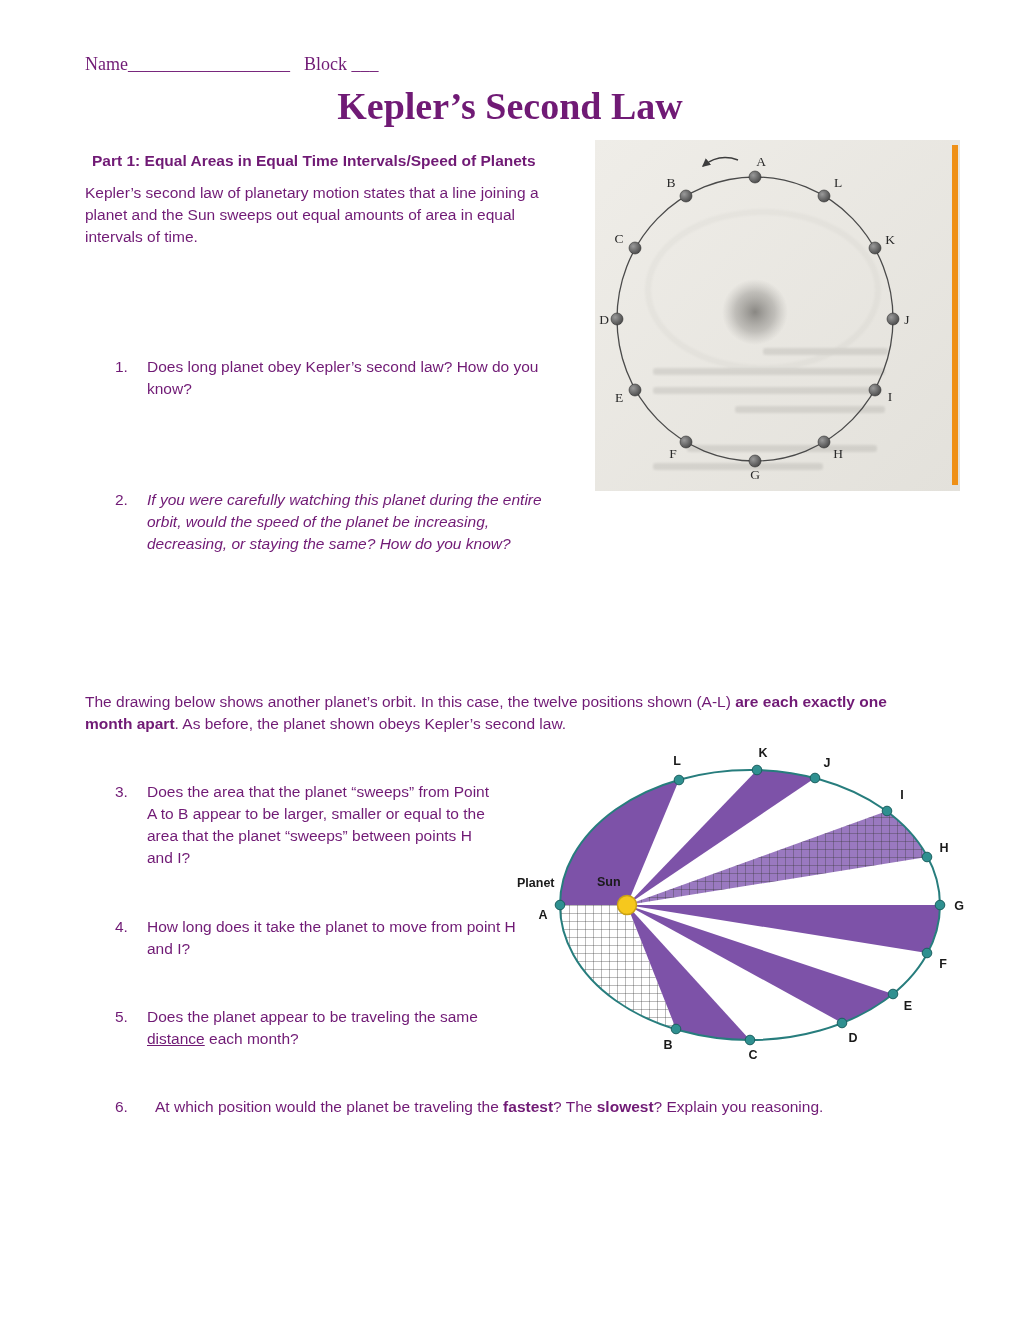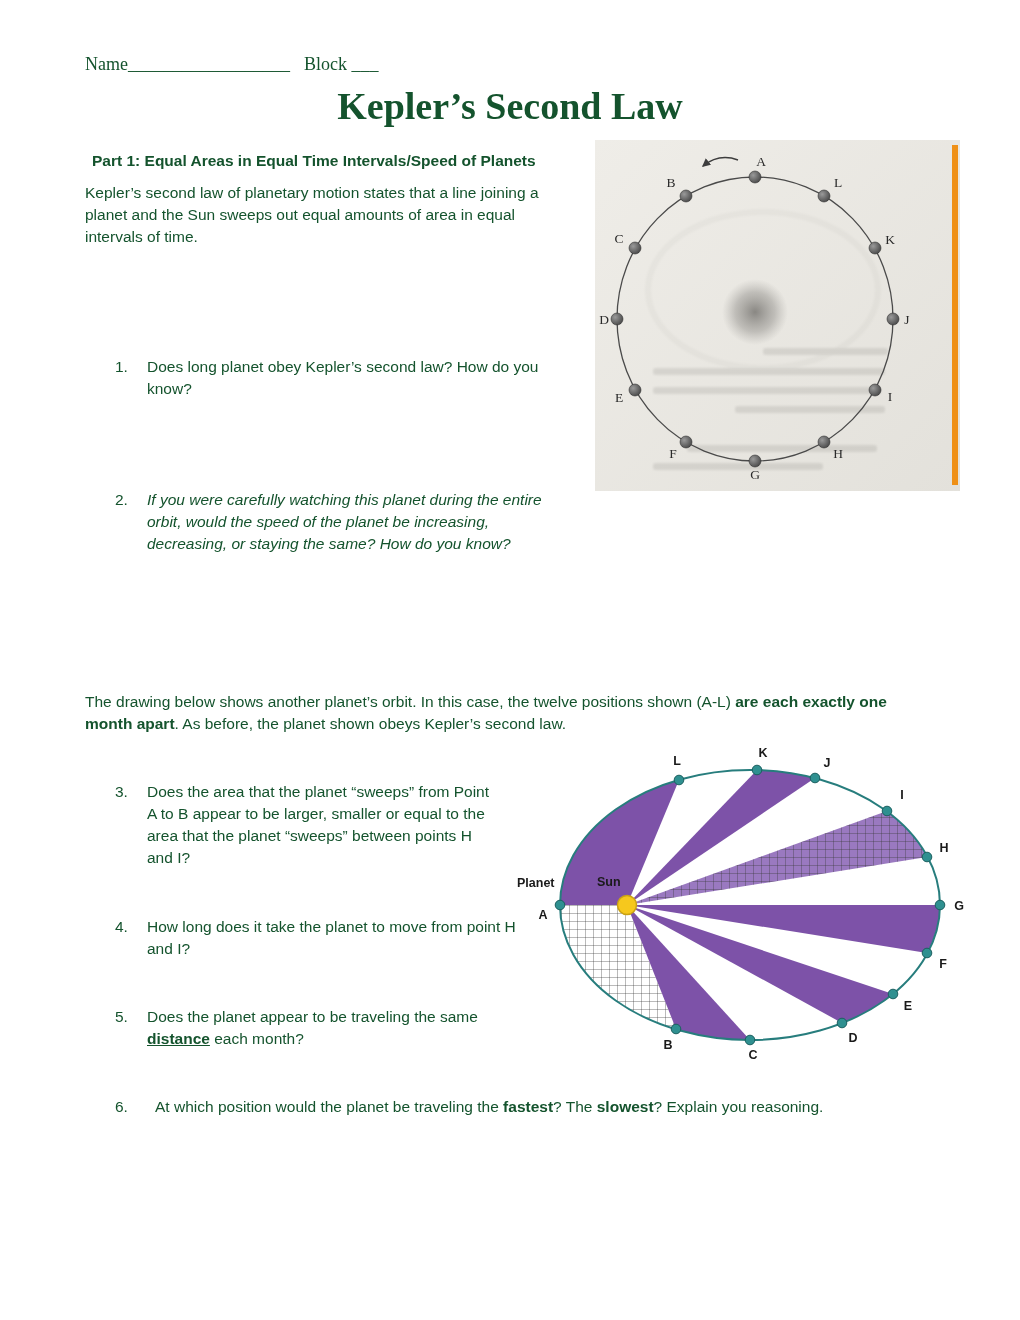--- a/index.html
+++ b/index.html
@@ -1,28 +1,28 @@
 <!DOCTYPE html>
 <html><head>
 <meta charset="utf-8">
 <style>
   html,body{margin:0;padding:0;background:#ffffff;}
   .page{
     position:relative;width:1020px;height:1160px;background:#ffffff;
-    font-family:"Liberation Sans",sans-serif;color:#14532d;overflow:hidden;
+    font-family:"Liberation Sans",sans-serif;color:#701a75;overflow:hidden;
   }
   .serif{font-family:"Liberation Serif",serif;}
   .name-line{position:absolute;left:85px;top:54px;font-size:18px;}
   .name-line .gap{display:inline-block;width:14px;}
   .doc-title{
     position:absolute;left:0;top:84px;width:100%;text-align:center;
     font-family:"Liberation Serif",serif;font-weight:bold;font-size:38px;
   }
   .b{font-weight:bold;}
-  .bu{font-weight:bold;text-decoration:underline;}
+  .bu{font-weight:normal;text-decoration:underline;}
   p,.ptext{margin:0;font-size:15.5px;line-height:22px;}
   .part1-heading{position:absolute;left:92px;top:150px;width:490px;font-weight:bold;font-size:15.5px;}
   .para1{position:absolute;left:85px;top:182px;width:472px;}
   .para2{position:absolute;left:85px;top:262px;width:472px;}
   .middle-para{position:absolute;left:85px;top:691px;width:842px;}
   .q{position:absolute;display:flex;font-size:15.5px;line-height:22px;}
   .q .num{flex:0 0 32px;width:32px;}
   .q1{left:115px;top:356px;} .q1 .qt{width:418px;}
   .q2{left:115px;top:489px;} .q2 .qt{width:402px;font-style:italic;}
   .q3{left:115px;top:781px;} .q3 .qt{width:352px;}

